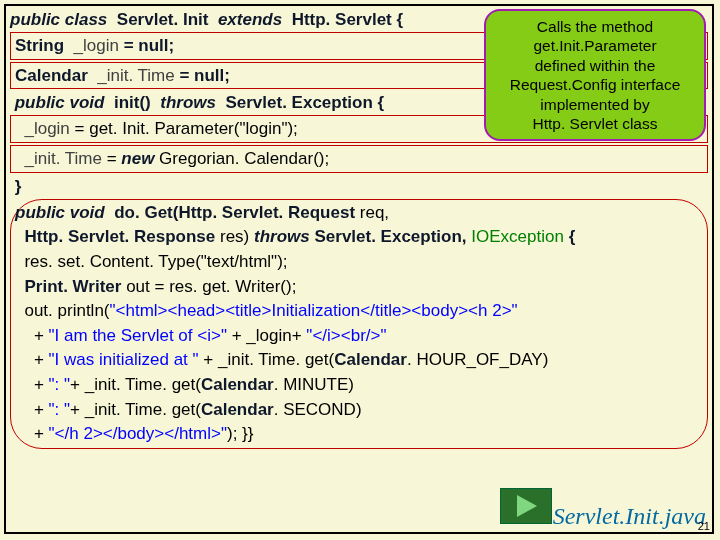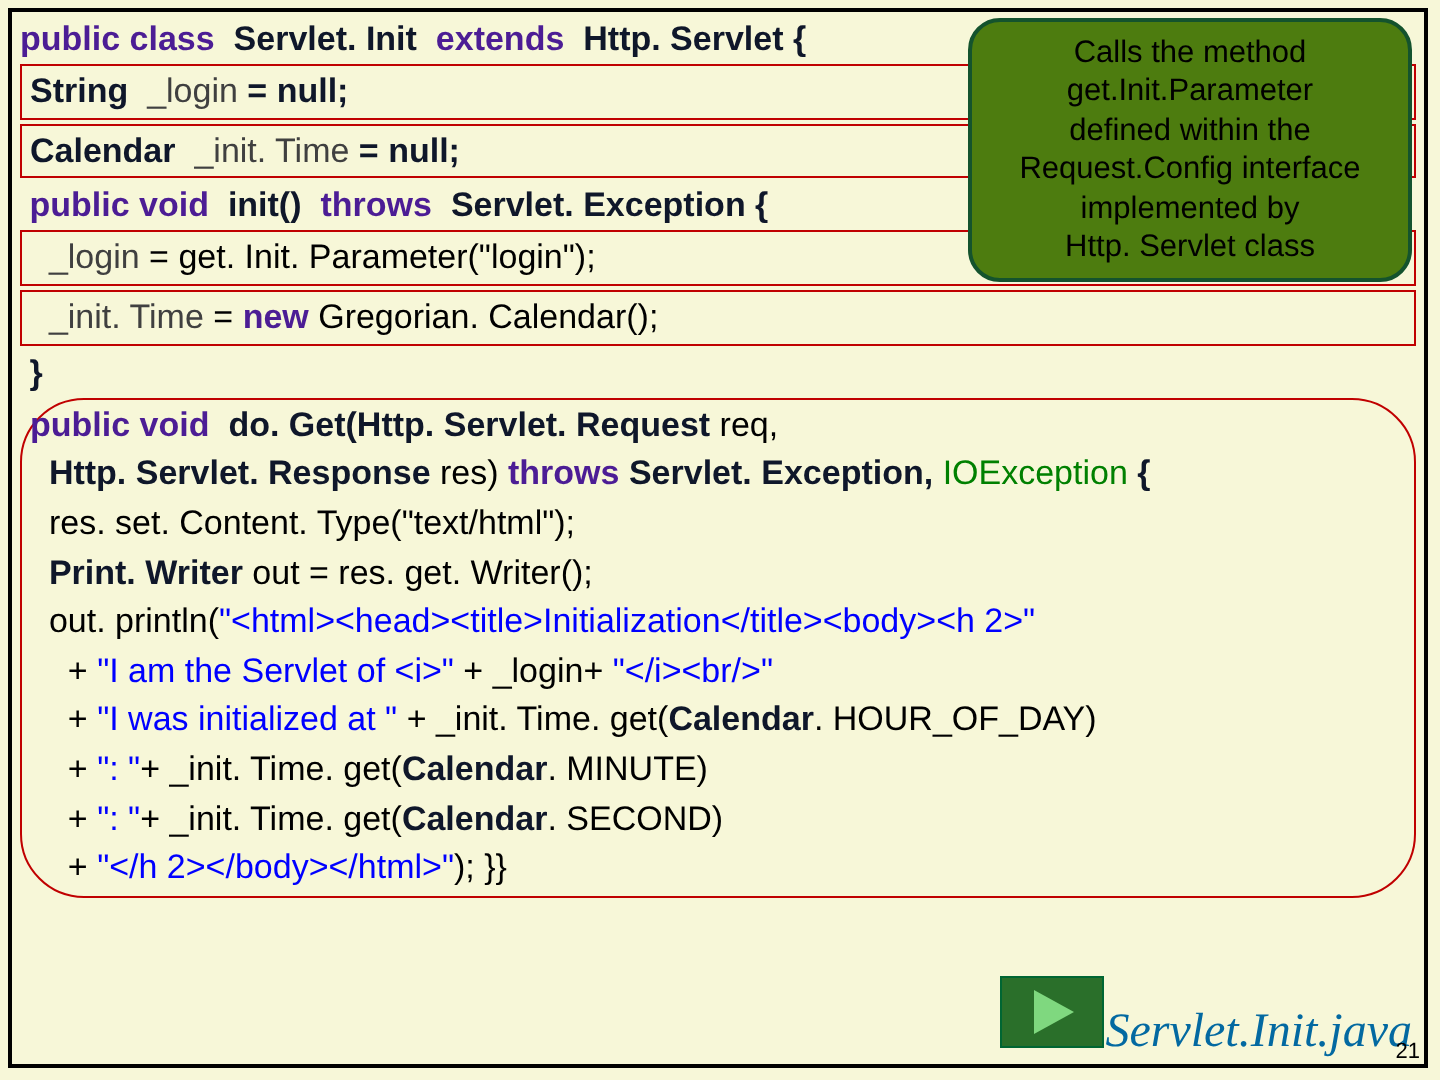--- a/index.html
+++ b/index.html
@@ -23,32 +23,32 @@
   position: relative;
   padding: 2px 4px;
 }
 .red-box {
   border: 1.5px solid #c00000;
   margin-bottom: 2px;
   padding: 1px 4px;
   line-height: 1.4;
 }
 .code-line { line-height: 1.4; }
-.kw { color: #4c1d95; font-weight: bold; }
+.kw { color: #0f172a; font-weight: bold; font-style: italic; }
 .typ { color: #0f172a; font-weight: bold; }
 .ident { color: #404040; }
 .str { color: #0000ff; }
 .green { color: #008000; }
 .callout {
   position: absolute;
   top: 3px;
   right: 6px;
   width: 202px;
-  background: #4d7c0f;
-  border: 2px solid #14532d;
+  background: #84cc16;
+  border: 2px solid #a21caf;
   border-radius: 16px;
   padding: 6px 8px;
   font-size: 15.5px;
   text-align: center;
   line-height: 1.25;
   z-index: 10;
 }
 .callout .it { }
 .play-btn {
   position: absolute;

